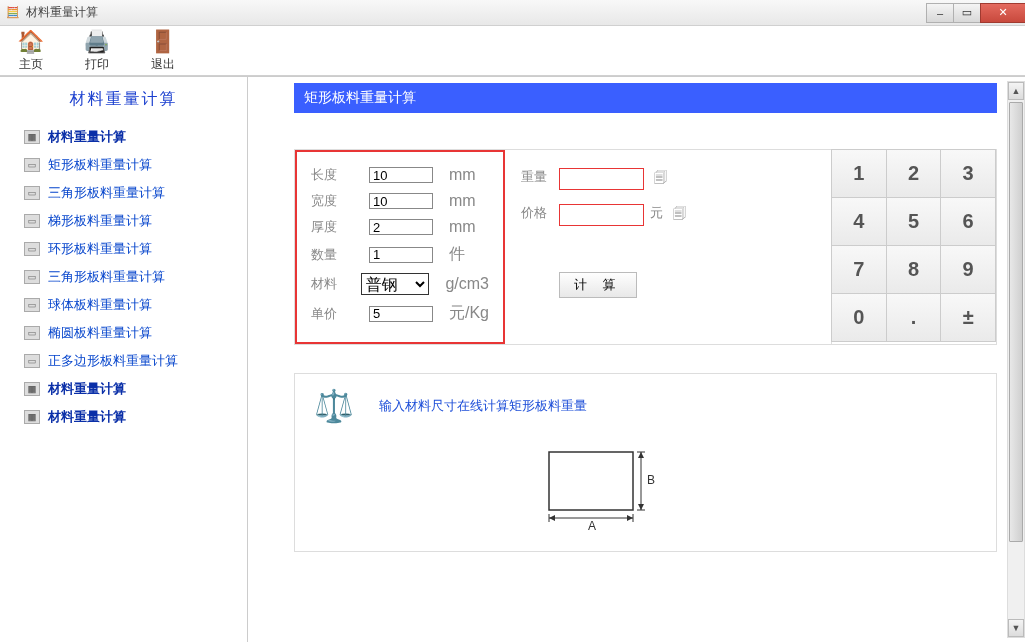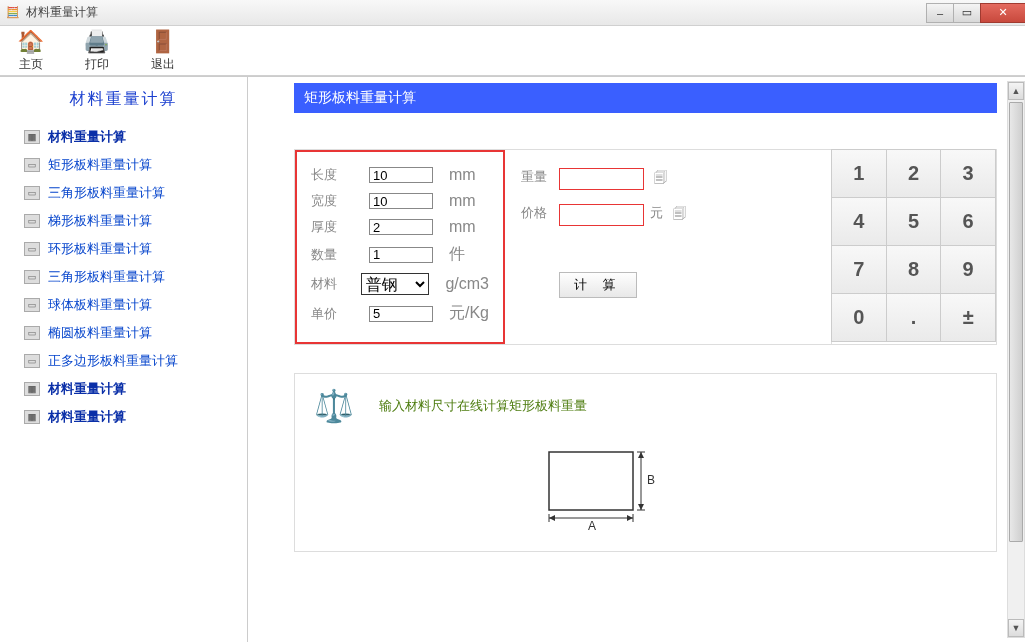--- a/index.html
+++ b/index.html
@@ -139,21 +139,21 @@
     .key.clear { grid-column: 1 / span 3; font-size: 16px; font-weight: normal; justify-content: flex-start; padding-left: 12px; height: 54px; line-height: 1.3; }
 
     .info-panel {
       border: 1px solid #ddd;
       margin-top: 28px;
       padding: 12px;
       background: #fff;
     }
     .info-top { display: flex; align-items: center; gap: 18px; }
     .scale-icon { width: 54px; height: 40px; display: flex; align-items: center; justify-content: center; font-size: 32px; }
-    .info-text { font-size: 13px; color: #4d7c0f; }
+    .info-text { font-size: 13px; color: #1d4ed8; }
     .diagram { margin: 20px 0 0 236px; }
 
     .scrollbar-v {
       position: absolute; right: 0; top: 4px; bottom: 4px; width: 18px;
       background: #f0f0f0; border: 1px solid #ddd;
     }
     .sb-btn { height: 18px; background: linear-gradient(to bottom,#f4f4f4,#dcdcdc); border: 1px solid #bbb; display:flex; align-items:center; justify-content:center; font-size:9px; color:#555; }
     .sb-track { position:absolute; top:18px; bottom:18px; left:0; right:0; }
     .sb-thumb { position:absolute; left:1px; right:1px; top:2px; height: 440px; background: linear-gradient(to right,#e8e8e8,#cfcfcf); border:1px solid #aaa; border-radius:1px; }
     .sb-btn.bottom { position:absolute; bottom:0; left:0; right:0; }

